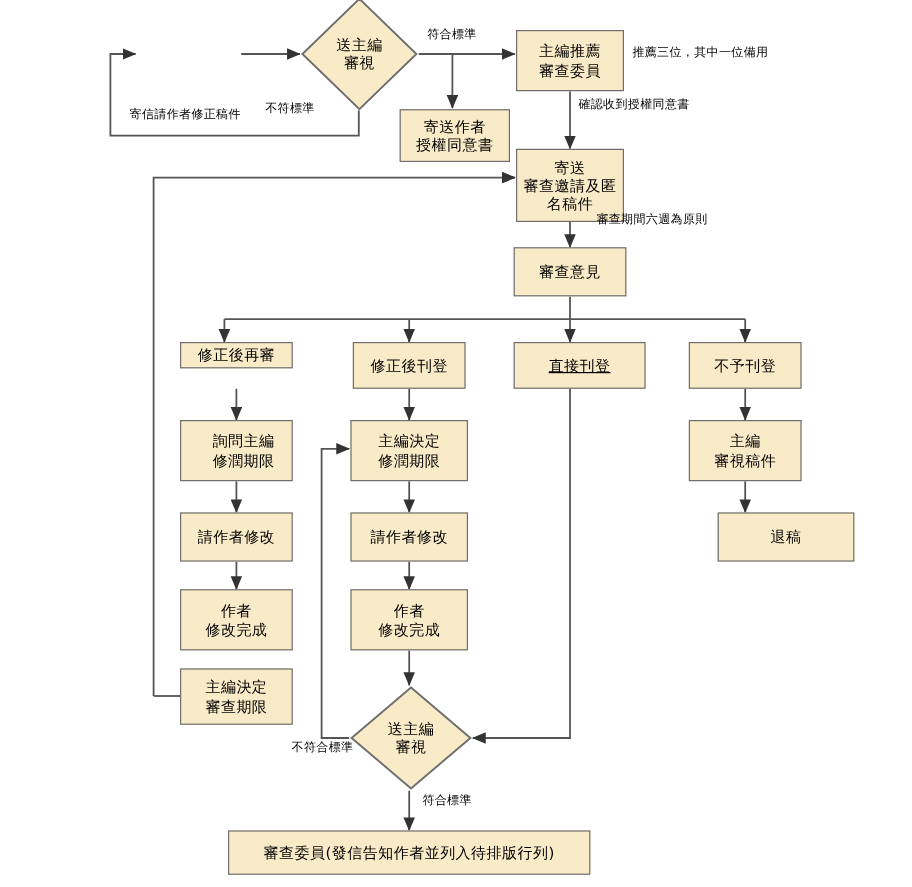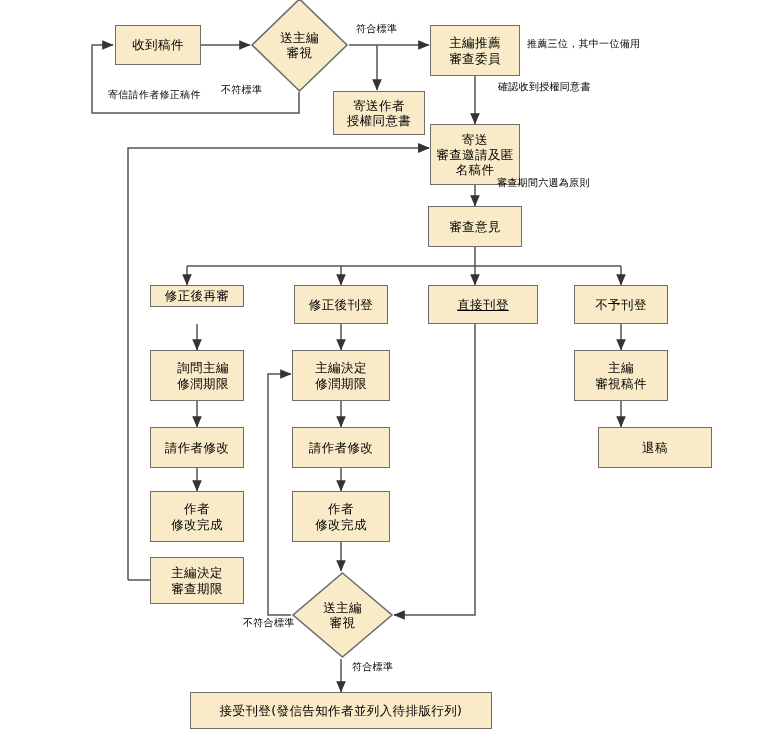--- a/index.html
+++ b/index.html
@@ -119,21 +119,20 @@
       <path d="M621,324 L621,350" marker-end="url(#ah)"></path>
       <path d="M621,401 L621,427" marker-end="url(#ah)"></path>
 
       <path d="M475,324 L475,615 L394,615" marker-end="url(#ah)"></path>
 
       <path d="M341,659 L341,692" marker-end="url(#ah)"></path>
 
     </g>
   </svg>
 
-  <div class="node" style="left:115px;top:25px;width:86px;height:40px;">收到稿件</div>
 
   <div class="diamond-wrap" style="left:250px;top:-3px;width:99px;height:96px;">
     <svg width="99" height="96" viewBox="0 0 99 96">
       <polygon points="49.5,2 97,48 49.5,94 2,48" fill="#FAEBC8" stroke="#6E6E6E" stroke-width="1.6"></polygon>
     </svg>
     <span class="dlabel">送主編
 審視</span>
   </div>
 
   <div class="node" style="left:333px;top:91px;width:92px;height:44px;">寄送作者
@@ -181,31 +180,31 @@
 審查期限</div>
 
   <div class="diamond-wrap" style="left:291px;top:571px;width:103px;height:88px;">
     <svg width="103" height="88" viewBox="0 0 103 88">
       <polygon points="51.5,2 101,44 51.5,86 2,44" fill="#FAEBC8" stroke="#6E6E6E" stroke-width="1.6"></polygon>
     </svg>
     <span class="dlabel">送主編
 審視</span>
   </div>
 
-  <div class="node wide" style="left:190px;top:692px;width:302px;height:37px;">接受刊登(發信告知作者並列入待排版行列)</div>
+  <div class="node wide" style="left:190px;top:692px;width:302px;height:37px;">審查委員(發信告知作者並列入待排版行列)</div>
 
   <div class="edge-label" style="left:356px;top:22px;">符合標準</div>
 
   <div class="edge-label" style="left:221px;top:83px;">不符標準</div>
 
   <div class="edge-label" style="left:108px;top:88px;">寄信請作者修正稿件</div>
 
   <div class="edge-label" style="left:527px;top:37px;">推薦三位，其中一位備用</div>
 
-  <div class="edge-label" style="left:482px;top:80px;margin-left:16px;">確認收到授權同意書</div>
+  <div class="edge-label" style="left:482px;top:80px;">確認收到授權同意書</div>
 
   <div class="edge-label" style="left:497px;top:176px;">審查期間六週為原則</div>
 
   <div class="edge-label" style="left:243px;top:616px;font-family:Liberation Mono, monospace;">不符合標準</div>
 
   <div class="edge-label" style="left:352px;top:660px;">符合標準</div>
 
 </div>
 
 </body></html>

